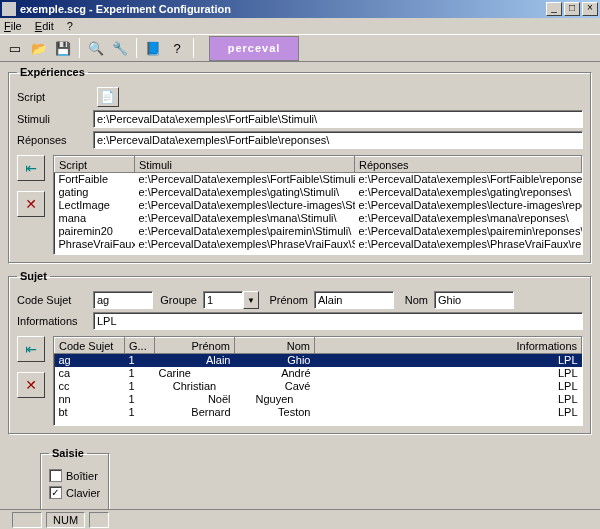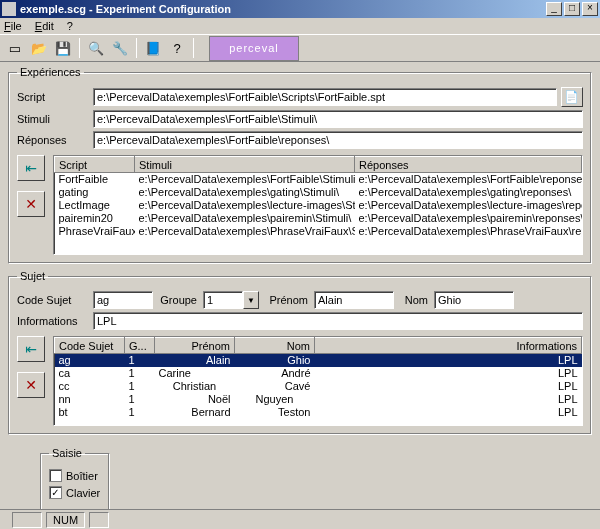--- a/index.html
+++ b/index.html
@@ -7,24 +7,24 @@
 .titlebar { background: linear-gradient(to right, #0a246a, #a6caf0); color: #fff; height: 18px; display: flex; align-items: center; padding: 0 2px; }
 .titlebar .app-icon { width: 14px; height: 14px; background: #ccc; margin-right: 4px; }
 .titlebar .ttl { flex: 1; font-weight: bold; }
 .winbtn { width: 16px; height: 14px; background: #d4d0c8; border: 1px solid #fff; border-right-color: #404040; border-bottom-color: #404040; margin-left: 2px; text-align: center; line-height: 10px; font-family: Arial; font-size: 10px; color: #000; }
 .menubar { background: #d4d0c8; padding: 2px 4px; }
 .menubar span { margin-right: 10px; }
 .menubar span u { text-decoration: underline; }
 .toolbar { border-top: 1px solid #fff; border-bottom: 1px solid #808080; padding: 2px 4px; display: flex; align-items: center; height: 28px; gap: 2px; }
 .tbtn { width: 22px; height: 22px; border: 1px solid transparent; display: flex; align-items: center; justify-content: center; font-size: 13px; }
 .sep { width: 1px; height: 20px; background: #808080; border-right: 1px solid #fff; margin: 0 3px; }
-.banner { margin-left: 10px; width: 90px; height: 25px; background: #c090e0; border: 1px solid #808080; display: flex; align-items: center; justify-content: center; color: #fff; font-weight: normal; letter-spacing: 1px; }
+.banner { margin-left: 10px; width: 90px; height: 25px; background: #c090e0; border: 1px solid #808080; display: flex; align-items: center; justify-content: center; color: #fff; font-weight: bold; letter-spacing: 1px; }
 .content { padding: 4px 8px; }
 fieldset { border: 1px solid #808080; border-top-color:#808080; border-left-color:#808080; border-right-color:#fff; border-bottom-color:#fff; box-shadow: inset -1px -1px 0 #808080, inset 1px 1px 0 #fff; padding: 6px 8px 8px; margin: 0 0 6px; }
-legend { color: #000; padding: 0 3px; }
+legend { color: #000; padding: 0 3px; font-weight: bold; }
 .row { display: flex; align-items: center; margin: 3px 0; }
 .lab { width: 76px; text-align: left; padding-right: 6px; }
 .sunken { background: #fff; border: 1px solid #808080; border-right-color: #fff; border-bottom-color: #fff; box-shadow: inset 1px 1px 0 #404040; padding: 2px 3px; height: 18px; }
 .txt { flex: 1; }
 .smallbtn { width: 22px; height: 20px; margin-left: 4px; border: 1px solid #fff; border-right-color:#404040; border-bottom-color:#404040; background:#d4d0c8; display:flex; align-items:center; justify-content:center; font-size:12px; }
 .table-wrap { background:#fff; border:1px solid #808080; border-right-color:#fff; border-bottom-color:#fff; box-shadow: inset 1px 1px 0 #404040; height:100px; overflow:auto; }
 table { border-collapse: collapse; width: 100%; table-layout: fixed; }
 th { background: #d4d0c8; border: 1px solid #808080; border-top-color:#fff; border-left-color:#fff; text-align:left; padding:1px 4px; font-weight:normal; height:16px; }
 td { padding: 0 4px; white-space: nowrap; overflow: hidden; text-overflow: clip; height:13px; }
 tr.sel td { background:#0a246a; color:#fff; }
@@ -74,21 +74,20 @@
   <div class="banner">perceval</div>
 </div>
 
 <div class="content">
 
 <fieldset>
   <legend>Expériences</legend>
 
   <div class="row">
     <div class="lab">Script</div>
-    <div class="sunken txt">e:\PercevalData\exemples\FortFaible\Scripts\FortFaible.spt</div>
     <div class="smallbtn">📄</div>
   </div>
   <div class="row">
     <div class="lab">Stimuli</div>
     <div class="sunken txt">e:\PercevalData\exemples\FortFaible\Stimuli\</div>
   </div>
   <div class="row">
     <div class="lab">Réponses</div>
     <div class="sunken txt">e:\PercevalData\exemples\FortFaible\reponses\</div>
   </div>
@@ -120,20 +119,25 @@
               </tr>
               <tr>
                 <td>gating</td>
                 <td>e:\PercevalData\exemples\gating\Stimuli\</td>
                 <td>e:\PercevalData\exemples\gating\reponses\</td>
               </tr>
               <tr>
                 <td>LectImage</td>
                 <td>e:\PercevalData\exemples\lecture-images\Stimuli\</td>
                 <td>e:\PercevalData\exemples\lecture-images\reponses\</td>
+              </tr>
+              <tr>
+                <td>mana</td>
+                <td>e:\PercevalData\exemples\mana\Stimuli\</td>
+                <td>e:\PercevalData\exemples\mana\reponses\</td>
               </tr>
               <tr>
                 <td>pairemin20</td>
                 <td>e:\PercevalData\exemples\pairemin\Stimuli\</td>
                 <td>e:\PercevalData\exemples\pairemin\reponses\</td>
               </tr>
               <tr>
                 <td>PhraseVraiFaux</td>
                 <td>e:\PercevalData\exemples\PhraseVraiFaux\Stimuli\</td>
                 <td>e:\PercevalData\exemples\PhraseVraiFaux\reponses\</td>

